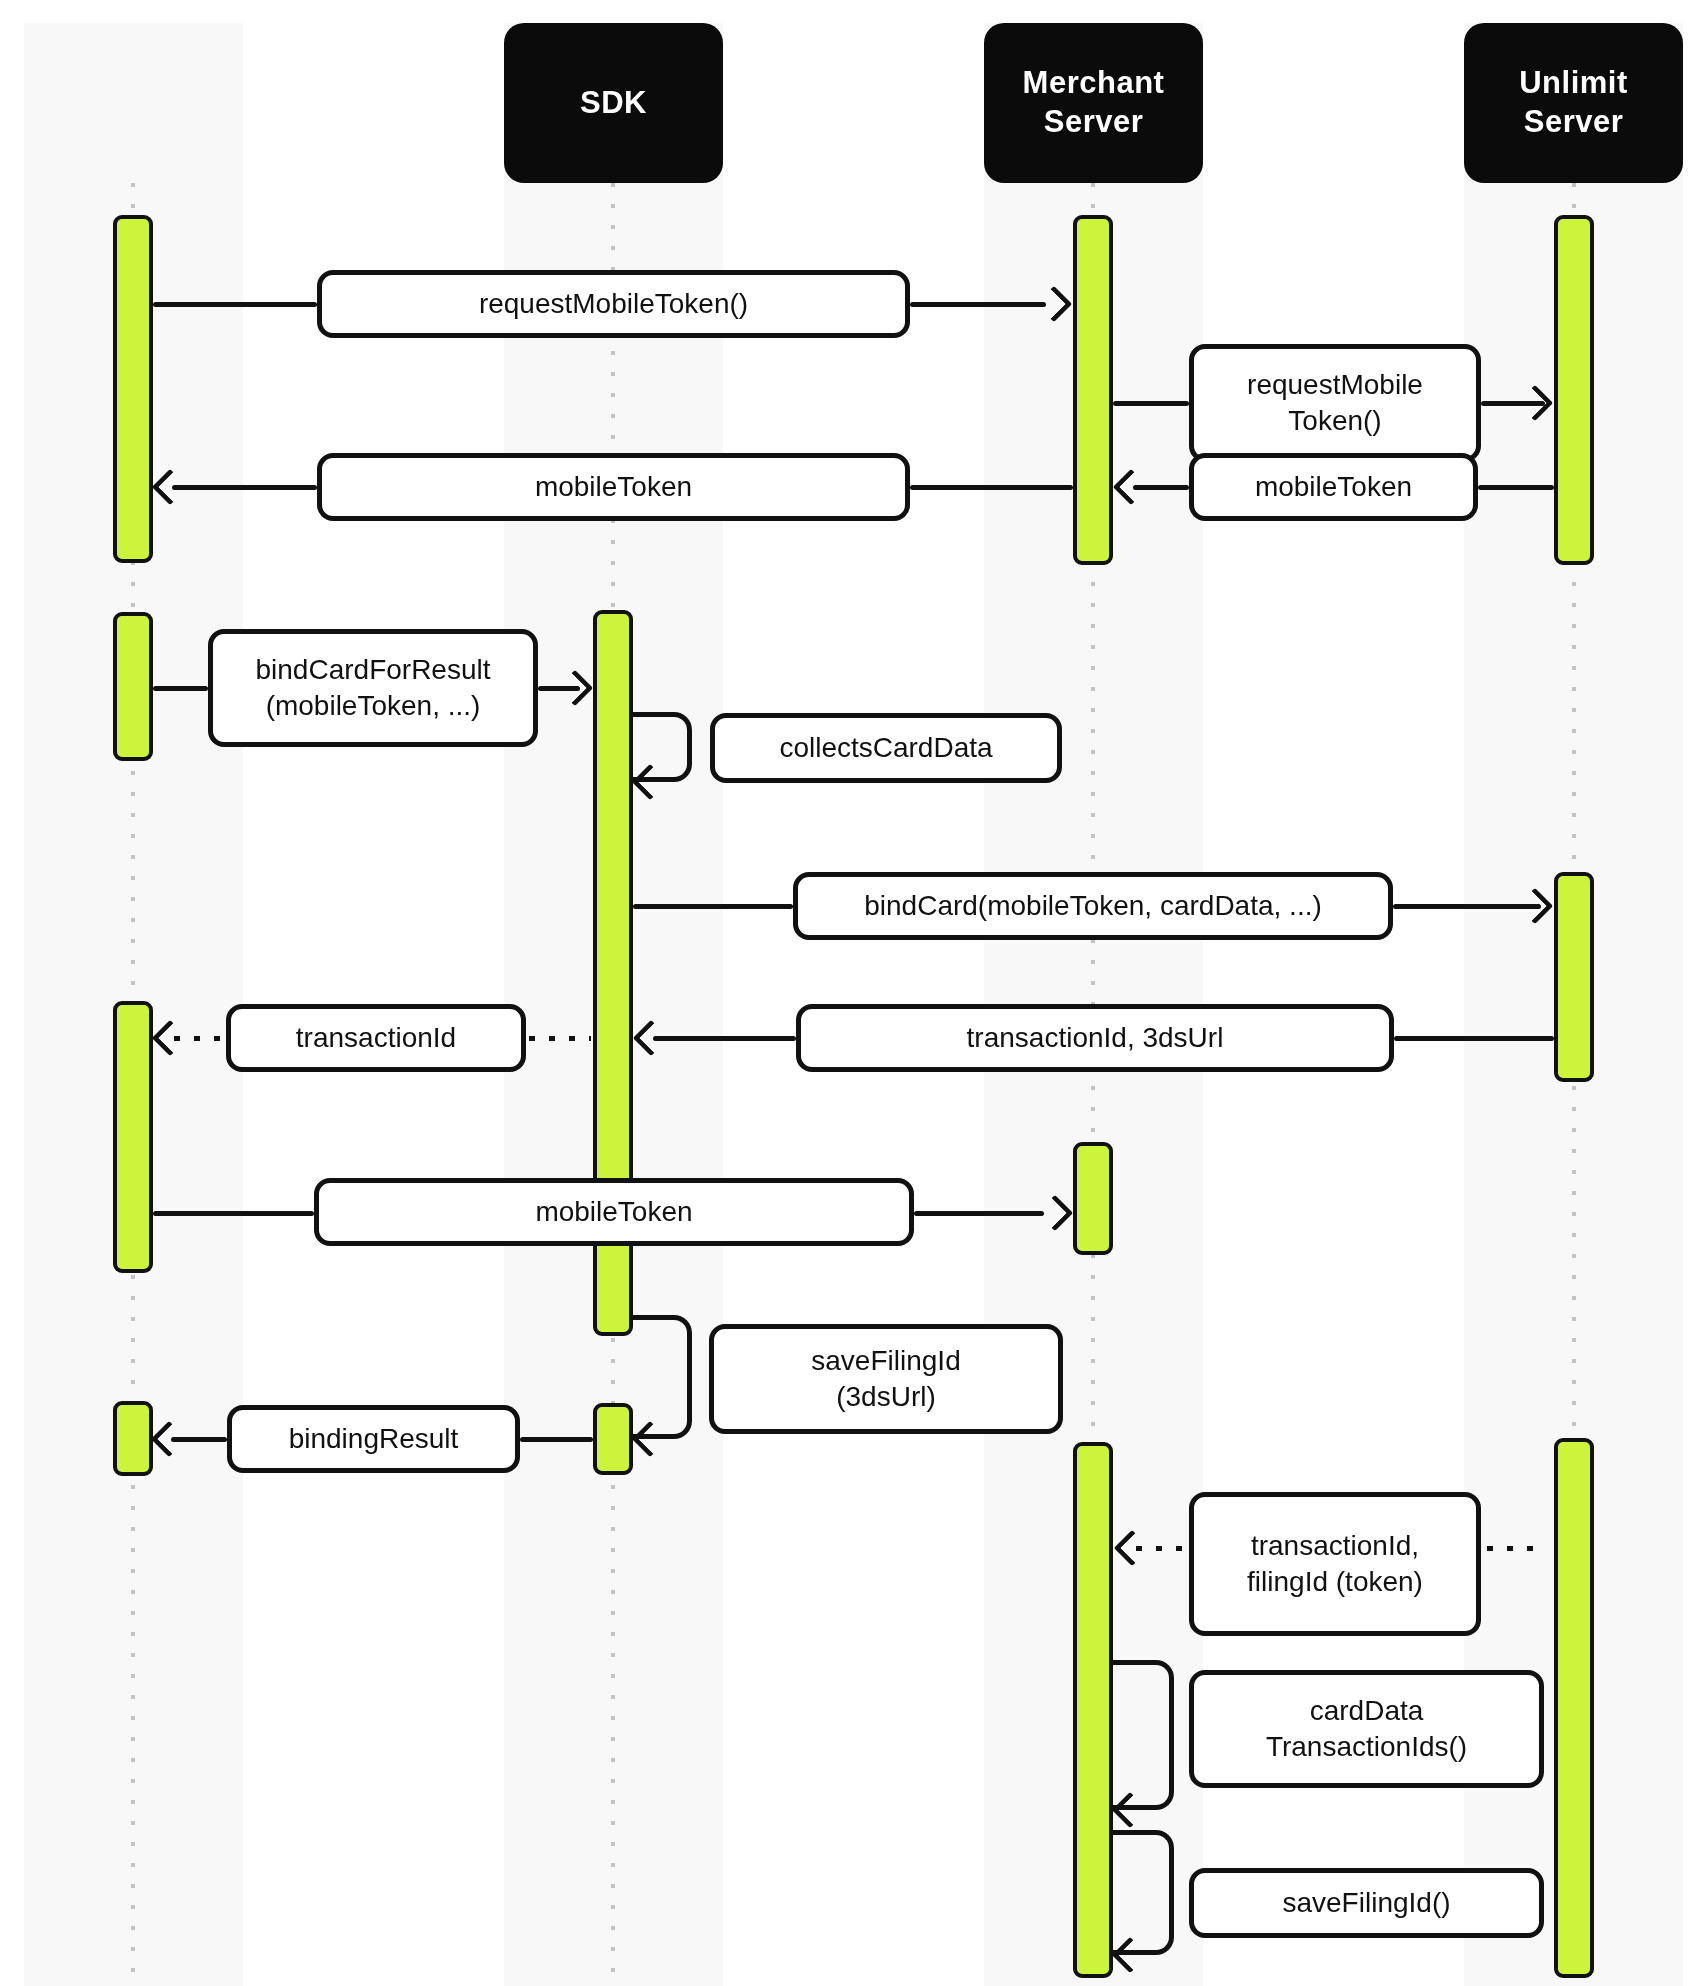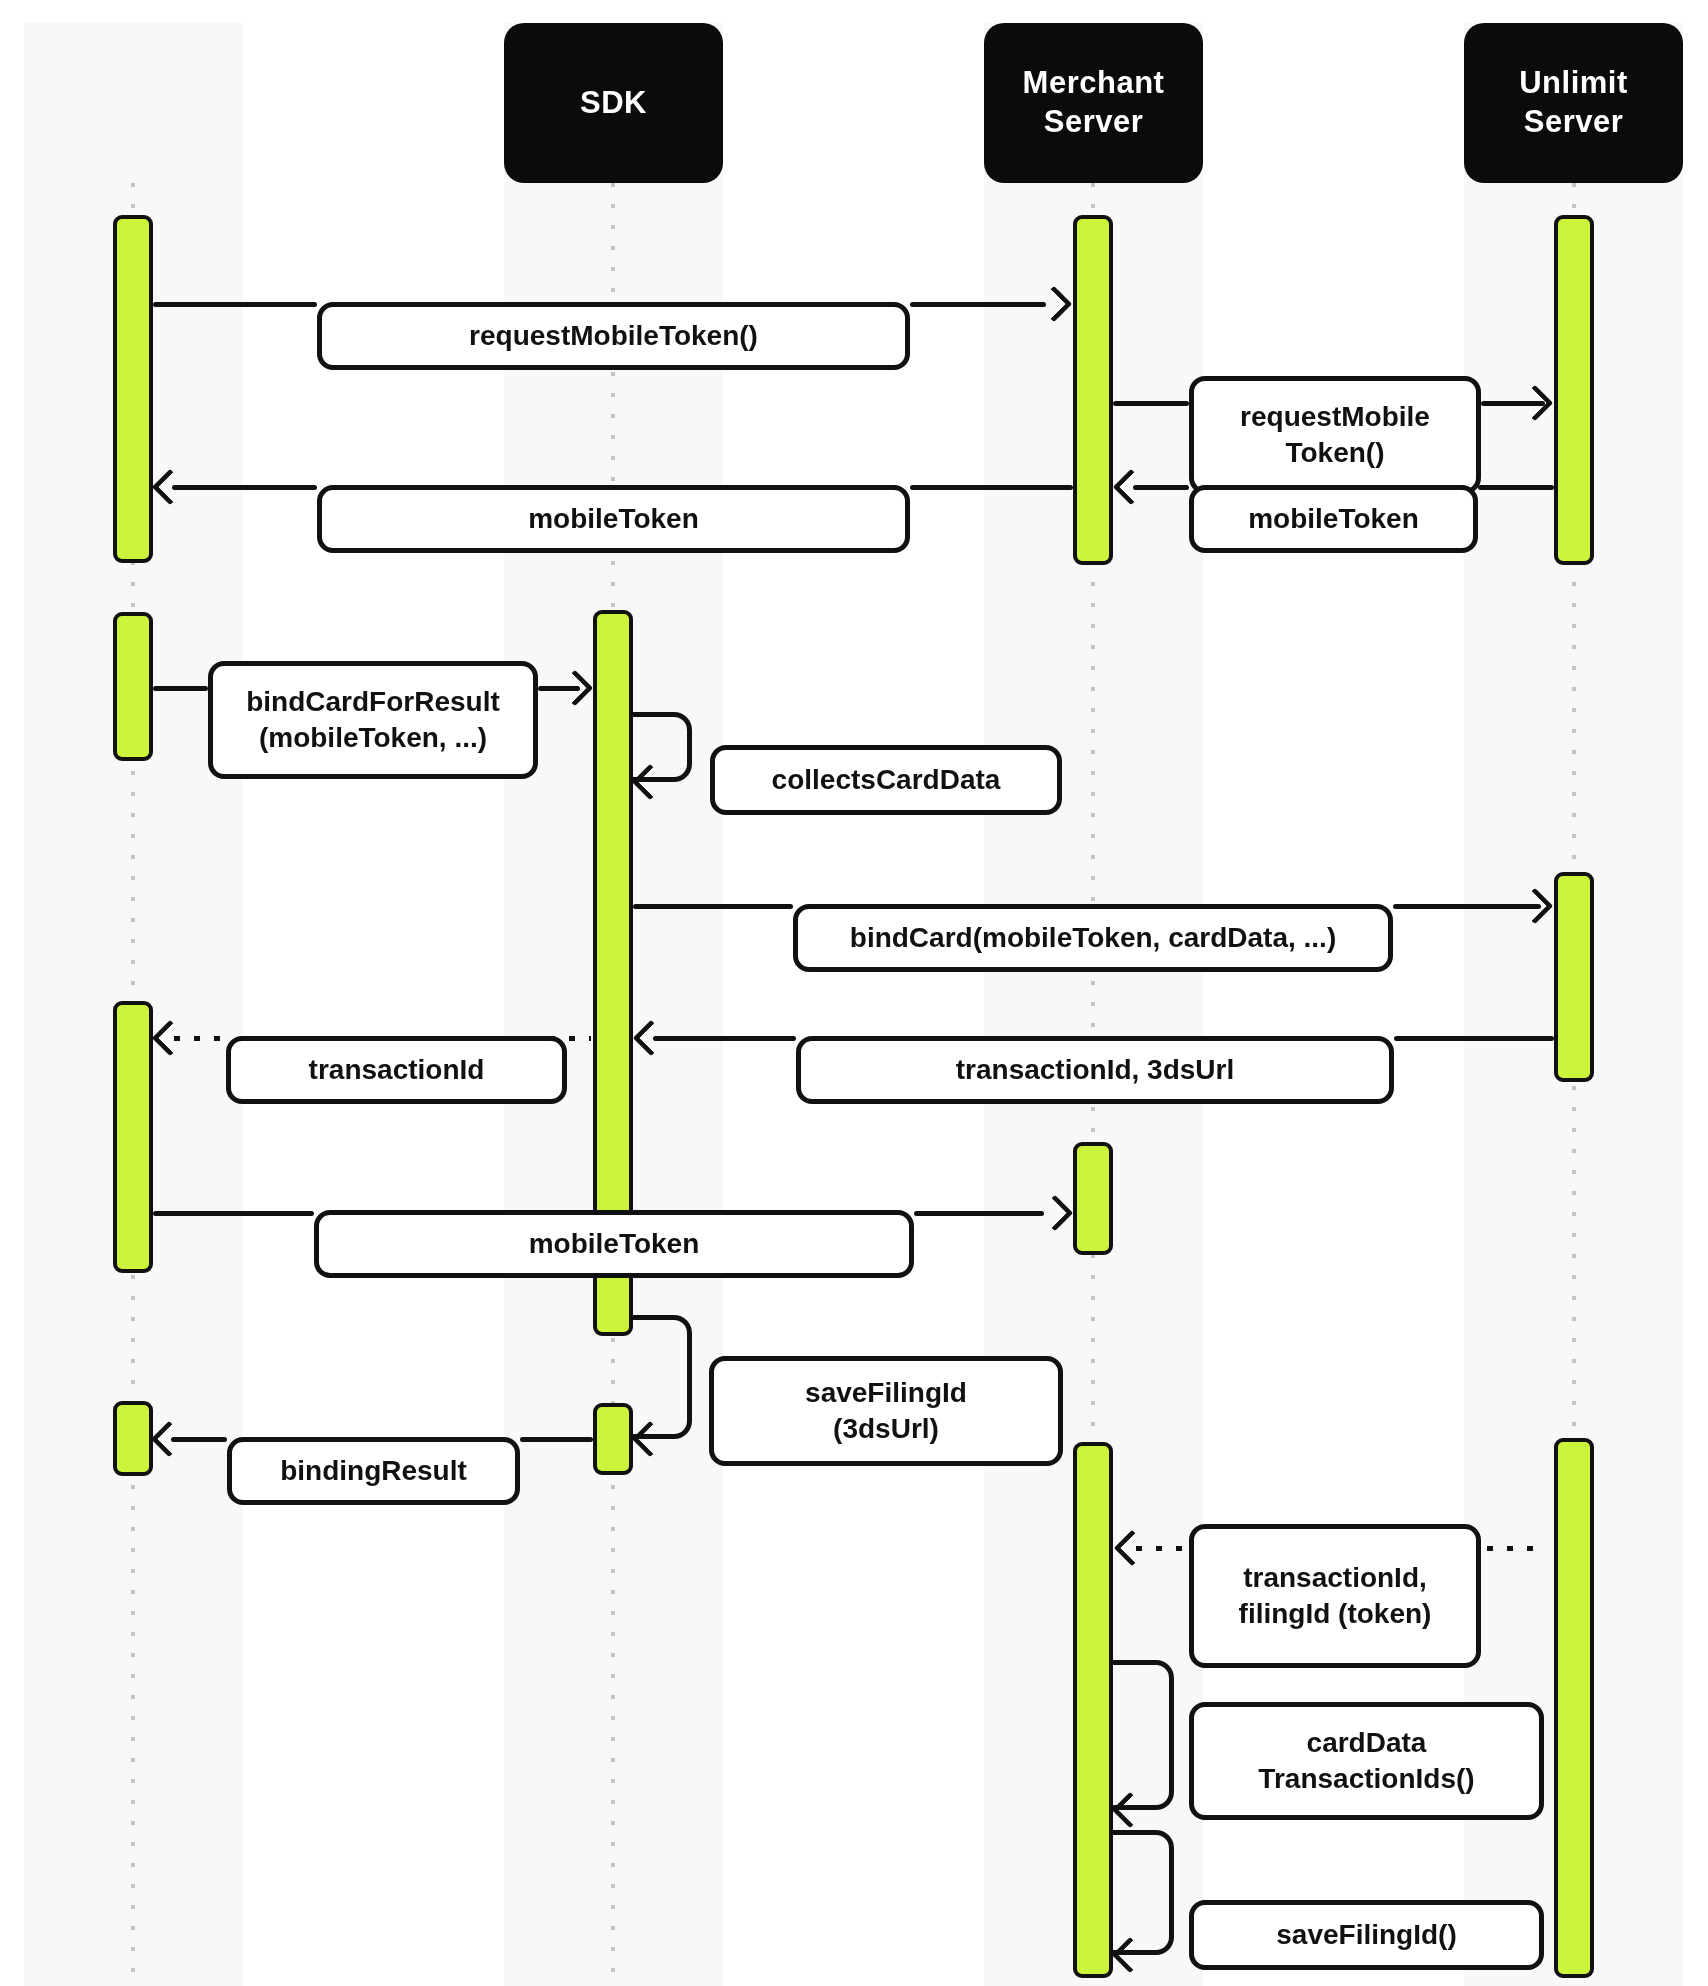--- a/index.html
+++ b/index.html
@@ -25,22 +25,22 @@
     border:4px solid var(--ink,#111111);border-radius:9px;box-sizing:border-box;z-index:3;
   }
   .hline{position:absolute;height:5px;background:var(--ink,#111111);border-radius:3px;z-index:2;}
   .dotline{
     position:absolute;height:5px;z-index:2;
     background-image:repeating-linear-gradient(to right,var(--ink,#111111) 0 6px,transparent 6px 20px);
   }
   .mbox{
     position:absolute;background:var(--box-bg,#ffffff);border:5px solid var(--ink,#111111);
     border-radius:16px;box-sizing:border-box;display:flex;align-items:center;justify-content:center;
-    z-index:4;font-size:28px;font-weight:700;color:var(--ink,#111111);text-align:center;
-    white-space:pre-line;line-height:1.3;padding:0 14px;margin-top:32px;
+    z-index:4;font-size:28px;font-weight:400;color:var(--ink,#111111);text-align:center;
+    white-space:pre-line;line-height:1.3;padding:0 14px;
   }
   .loop{
     position:absolute;border:5px solid var(--ink,#111111);border-left:none;
     border-top-right-radius:18px;border-bottom-right-radius:18px;box-sizing:border-box;z-index:2;
   }
   .chev{position:absolute;width:26px;height:26px;box-sizing:border-box;z-index:4;}
   .chev-r{border-top:5px solid var(--ink,#111111);border-right:5px solid var(--ink,#111111);transform:rotate(45deg);border-radius:3px;}
   .chev-l{border-bottom:5px solid var(--ink,#111111);border-left:5px solid var(--ink,#111111);transform:rotate(45deg);border-radius:3px;}
 </style>
 </head>
@@ -135,21 +135,21 @@
 
   <div>
     <div class="hline" style="left:1394px;top:1036px;width:160px"></div>
     <div class="mbox" style="left:796px;top:1004px;width:598px;height:68px">transactionId, 3dsUrl</div>
     <div class="hline" style="left:653px;top:1036px;width:143px"></div>
     <div class="chev chev-l" style="left:638px;top:1025px"></div>
   </div>
 
   <div>
     <div class="dotline" style="left:529px;top:1036px;width:62px"></div>
-    <div class="mbox" style="left:226px;top:1004px;width:341px;height:68px">transactionId</div>
+    <div class="mbox" style="left:226px;top:1004px;width:300px;height:68px">transactionId</div>
     <div class="dotline" style="left:174px;top:1036px;width:50px"></div>
     <div class="chev chev-l" style="left:157px;top:1025px"></div>
   </div>
 
   <div>
     <div class="hline" style="left:153px;top:1211px;width:161px"></div>
     <div class="mbox" style="left:314px;top:1178px;width:600px;height:68px">mobileToken</div>
     <div class="hline" style="left:914px;top:1211px;width:130px"></div>
     <div class="chev chev-r" style="left:1042px;top:1200px"></div>
   </div>

